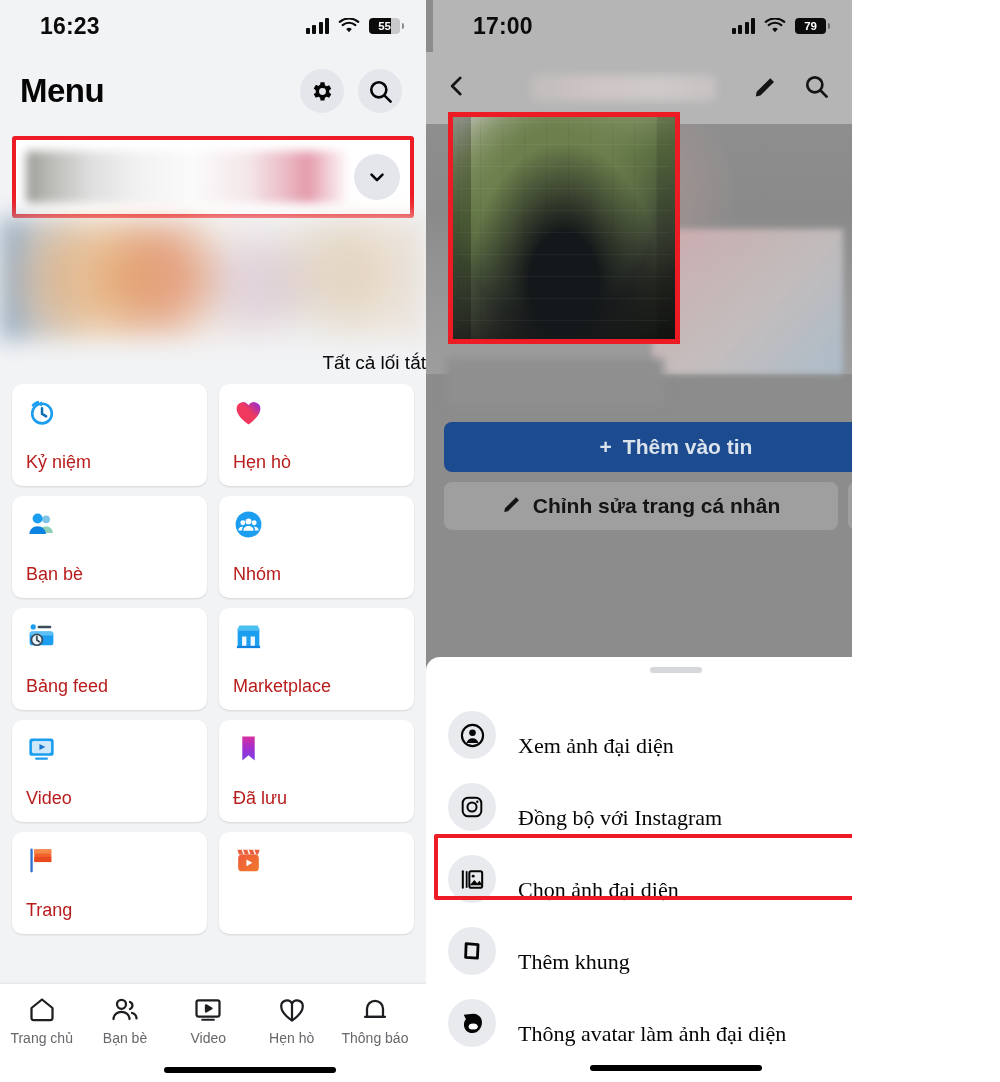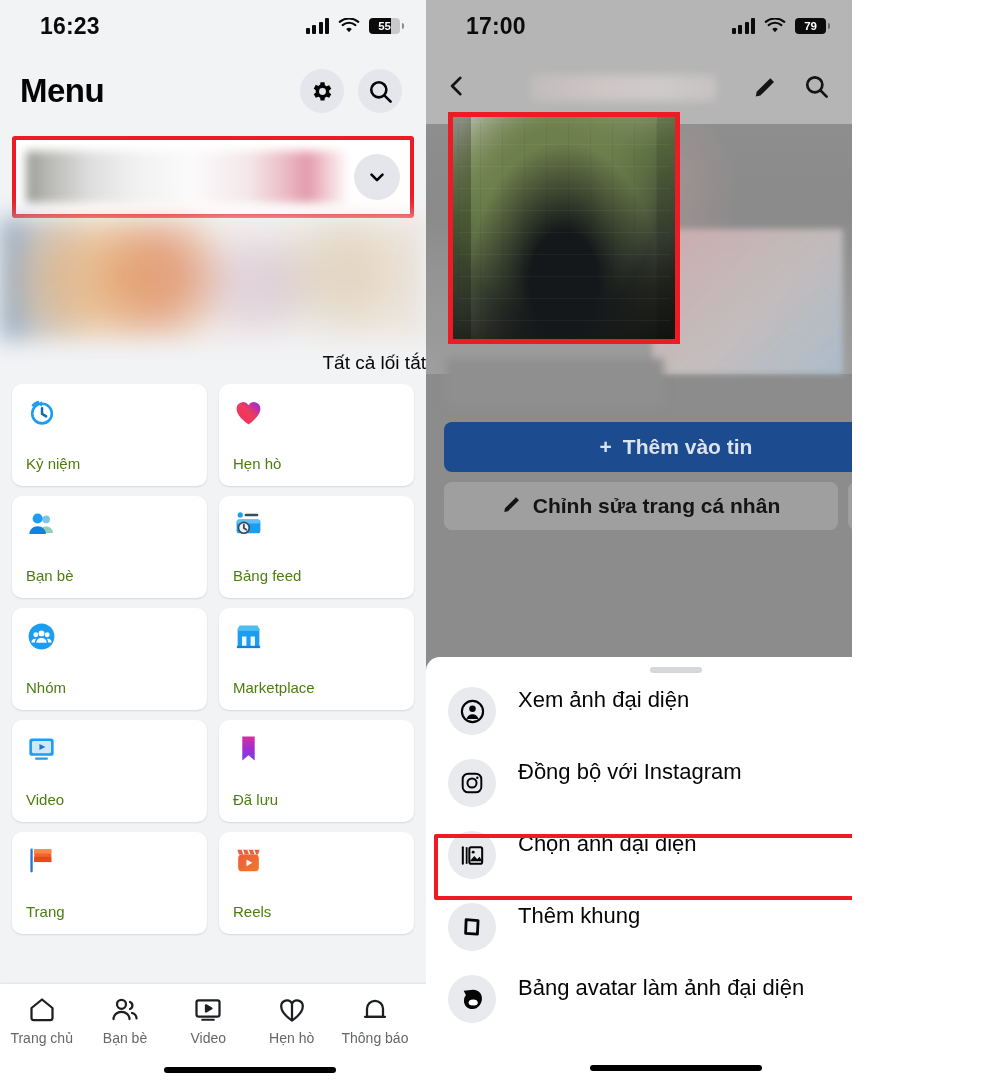--- a/index.html
+++ b/index.html
@@ -89,21 +89,21 @@
     padding:0 12px;display:grid;grid-template-columns:1fr 1fr;
     gap:10px 12px;box-sizing:border-box;
   }
   .card{
     background:#fff;border-radius:10px;height:102px;
     box-shadow:0 1px 2px rgba(0,0,0,.12);
     padding:11px 14px;box-sizing:border-box;
     display:flex;flex-direction:column;justify-content:space-between;
   }
   .card .ico{height:34px;display:flex;align-items:center;}
-  .card .lbl{font-size:15px;color:#4d7c0f;line-height:1;padding-bottom:4px;}
+  .card .lbl{font-size:18px;color:#b91c1c;line-height:1;padding-bottom:4px;}
 
   .l-bottomnav{
     position:absolute;left:0;bottom:0;width:500px;height:98px;background:#fff;
     box-shadow:0 -1px 2px rgba(0,0,0,.07);
   }
   .navrow{display:flex;height:72px;align-items:center;}
   .navitem{
     flex:1;display:flex;flex-direction:column;align-items:center;gap:5px;
     position:relative;
   }
@@ -128,20 +128,21 @@
     position:absolute;bottom:9px;left:50%;transform:translateX(-50%);
     width:172px;height:6px;border-radius:3px;background:#000;
   }
 
   
   .right{background:#8c8c8c;}
   .r-status{
     position:relative;height:52px;display:flex;align-items:center;
     justify-content:space-between;padding:0 26px 0 40px;box-sizing:border-box;
     background:#b5b5b5;
+    margin-left:7px;
   }
   .r-header{
     position:relative;height:72px;display:flex;align-items:center;
     justify-content:space-between;padding:0 22px 0 18px;box-sizing:border-box;
     background:#b5b5b5;
   }
   .r-title-blur{
     width:185px;height:26px;border-radius:4px;margin-left:24px;
     background:linear-gradient(90deg,#c2bcbc,#cfc6c6 40%,#cfcaca 70%,#c7c2c2);
     filter:blur(5px);
@@ -202,22 +203,23 @@
   .sheet{
     position:absolute;left:0;bottom:0;width:500px;height:425px;background:#fff;
     border-radius:14px 14px 0 0;
   }
   .grabber{
     width:52px;height:6px;border-radius:3px;background:#d5d7db;
     margin:10px auto 0 auto;
   }
   .sheet-list{padding:14px 0 0 0;}
   .sheet-item{
-    display:flex;align-items:flex-start;gap:22px;height:72px;padding-left:22px;
+    display:flex;align-items:flex-end;gap:22px;height:72px;padding-left:22px;
     box-sizing:border-box;
+    font-family:Liberation Serif, serif;
   }
   .sheet-item .sico{
     width:48px;height:48px;border-radius:50%;background:#e8eaed;
     display:flex;align-items:center;justify-content:center;flex:0 0 48px;
   }
   .sheet-item .slbl{font-size:22px;color:#050505;font-weight:400;}
   .hl-row{
     position:absolute;left:8px;right:8px;height:66px;
     border:4px solid #ed1c24;border-radius:2px;box-sizing:border-box;
     pointer-events:none;
@@ -321,44 +323,44 @@
               <circle cx="9" cy="7.4" r="3.9" fill="#1b9df0"></circle>
               <path d="M2.6 19.4c0-3.5 2.9-6.1 6.4-6.1s6.4 2.6 6.4 6.1Z" fill="#0e82e0"></path>
             </svg>
         </div>
         <div class="lbl">Bạn bè</div>
       </div>
 
       <div class="card">
         <div class="ico">
           <svg width="31" height="31" viewBox="0 0 24 24">
-              <circle cx="5.6" cy="4.6" r="2" fill="#1b9df0"></circle>
-              <rect x="9" y="3.6" width="10.6" height="2.1" rx="1" fill="#3d4a57"></rect>
-              <rect x="2.8" y="8.2" width="18.4" height="10.6" rx="2.2" fill="#1b9df0"></rect>
-              <rect x="2.8" y="8.2" width="18.4" height="3" rx="1.4" fill="#5fc0f5"></rect>
-              <circle cx="8.4" cy="14.6" r="4.2" fill="#e9f4fb" stroke="#3d4a57" stroke-width="1.3"></circle>
-              <path d="M8.4 12.2v2.6l1.9 1.2" stroke="#3d4a57" stroke-width="1.4" fill="none" stroke-linecap="round"></path>
-            </svg>
-        </div>
-        <div class="lbl">Bảng feed</div>
-      </div>
-
-      <div class="card">
-        <div class="ico">
-          <svg width="31" height="31" viewBox="0 0 24 24">
               <circle cx="12" cy="12" r="10" fill="#1b9df0"></circle>
               <circle cx="12" cy="9.6" r="2.3" fill="#fff"></circle>
               <circle cx="7.6" cy="10.6" r="1.9" fill="#fff"></circle>
               <circle cx="16.4" cy="10.6" r="1.9" fill="#fff"></circle>
               <path d="M8 16.8c0-2.2 1.8-3.6 4-3.6s4 1.4 4 3.6Z" fill="#fff"></path>
               <path d="M4.2 16.6c0-1.7 1.3-2.8 3-2.8h.6c-.6.8-.9 1.8-.9 2.8Z" fill="#fff"></path>
               <path d="M19.8 16.6c0-1.7-1.3-2.8-3-2.8h-.6c.6.8.9 1.8.9 2.8Z" fill="#fff"></path>
             </svg>
         </div>
         <div class="lbl">Nhóm</div>
+      </div>
+
+      <div class="card">
+        <div class="ico">
+          <svg width="31" height="31" viewBox="0 0 24 24">
+              <circle cx="5.6" cy="4.6" r="2" fill="#1b9df0"></circle>
+              <rect x="9" y="3.6" width="10.6" height="2.1" rx="1" fill="#3d4a57"></rect>
+              <rect x="2.8" y="8.2" width="18.4" height="10.6" rx="2.2" fill="#1b9df0"></rect>
+              <rect x="2.8" y="8.2" width="18.4" height="3" rx="1.4" fill="#5fc0f5"></rect>
+              <circle cx="8.4" cy="14.6" r="4.2" fill="#e9f4fb" stroke="#3d4a57" stroke-width="1.3"></circle>
+              <path d="M8.4 12.2v2.6l1.9 1.2" stroke="#3d4a57" stroke-width="1.4" fill="none" stroke-linecap="round"></path>
+            </svg>
+        </div>
+        <div class="lbl">Bảng feed</div>
       </div>
 
       <div class="card">
         <div class="ico">
           <svg width="31" height="31" viewBox="0 0 24 24">
               <path d="M3 7.2 5 3.4h14l2 3.8Z" fill="#49c0f0"></path>
               <rect x="3.6" y="7.2" width="16.8" height="12.4" fill="#1b9df0"></rect>
               <rect x="7" y="12" width="3.4" height="7.6" fill="#fff" opacity=".92"></rect>
               <rect x="13.6" y="12" width="3.4" height="7.6" fill="#fff" opacity=".92"></rect>
               <rect x="3" y="19.2" width="18" height="1.8" fill="#0e82e0"></rect>
@@ -415,21 +417,20 @@
                   <stop offset="0" stop-color="#f05a3c"></stop>
                   <stop offset="1" stop-color="#f0792a"></stop>
                 </linearGradient>
               </defs>
               <path d="M3.4 3.6 20.6 3.6 19.4 7.4H4.6Z" fill="#e8603c"></path>
               <path d="M7.2 3.6 8.6 7.4M11.6 3.6 13 7.4M16 3.6 17.4 7.4" stroke="#fff" stroke-width="1.1"></path>
               <rect x="4" y="7.4" width="16" height="13" rx="3" fill="url(#grl)"></rect>
               <path d="M10.4 11.2 15 13.8l-4.6 2.7Z" fill="#fff"></path>
             </svg>
         </div>
-        <div class="lbl">Reels</div>
       </div>
     </div>
 
     <div class="l-bottomnav">
       <div class="navrow">
 
         <div class="navitem">
           <svg width="30" height="30" viewBox="0 0 24 24" fill="none" stroke="#1c1e21" stroke-width="1.8" stroke-linejoin="round">
               <path d="M3.6 10.4 12 3.6l8.4 6.8v8a1.6 1.6 0 0 1-1.6 1.6H5.2a1.6 1.6 0 0 1-1.6-1.6Z"></path>
             </svg>
@@ -610,21 +611,21 @@
         </div>
 
         <div class="sheet-item">
           <div class="sico">
             <svg width="27" height="27" viewBox="0 0 24 24">
                 <path d="M12.6 3.4c4.6 0 7.8 3.2 7.8 7.6 0 4.6-3.4 9.4-8.4 9.4-4.4 0-7.6-3.1-7.6-7.4 0-2 .7-3.6 1.8-4.8L4.2 4.2Z" fill="#050505"></path>
                 <ellipse cx="12.6" cy="14.6" rx="4" ry="2.6" fill="#fff"></ellipse>
                 <path d="M8.6 14.6h8a4 2.6 0 0 1-8 0Z" fill="#fff"></path>
               </svg>
           </div>
-          <div class="slbl">Bảng avatar làm ảnh đại diện</div>
+          <div class="slbl">Thông avatar làm ảnh đại diện</div>
         </div>
 
       </div>
       <div class="r-homebar"></div>
     </div>
   </div>
 
 </div>
 
 </body></html>

